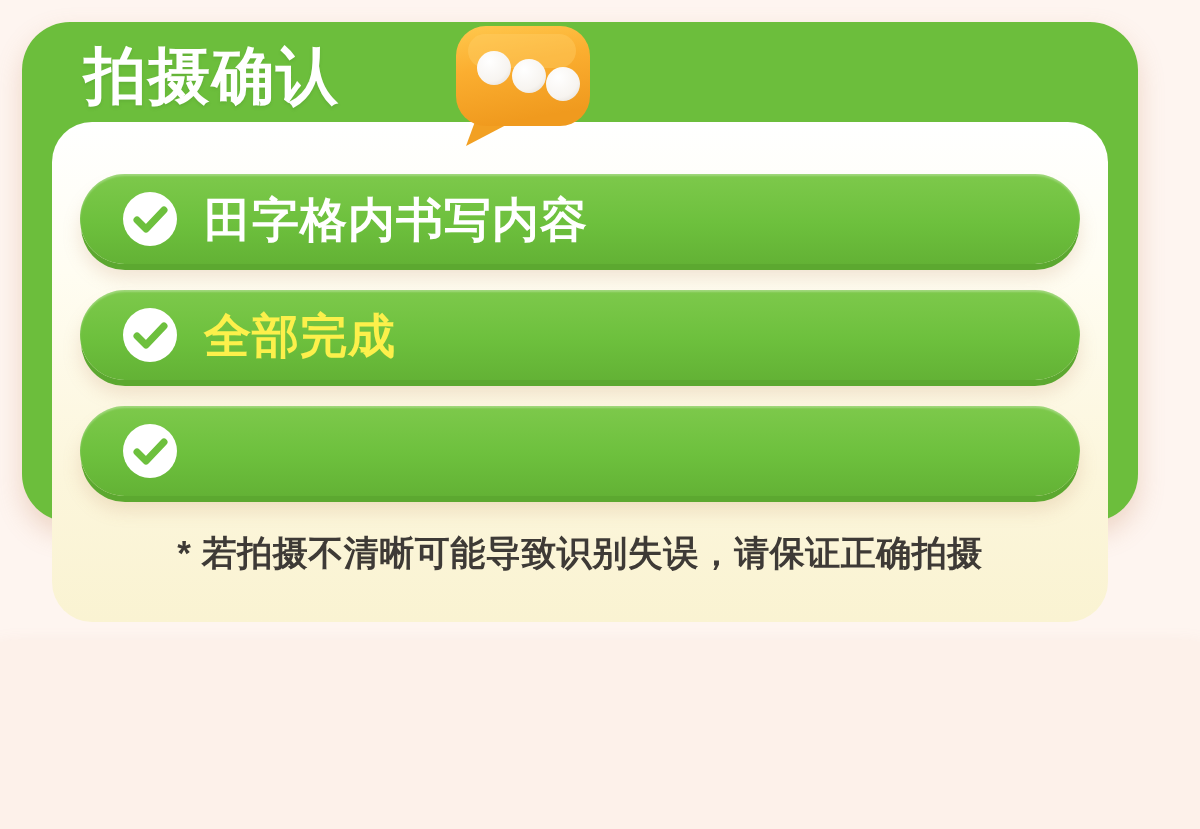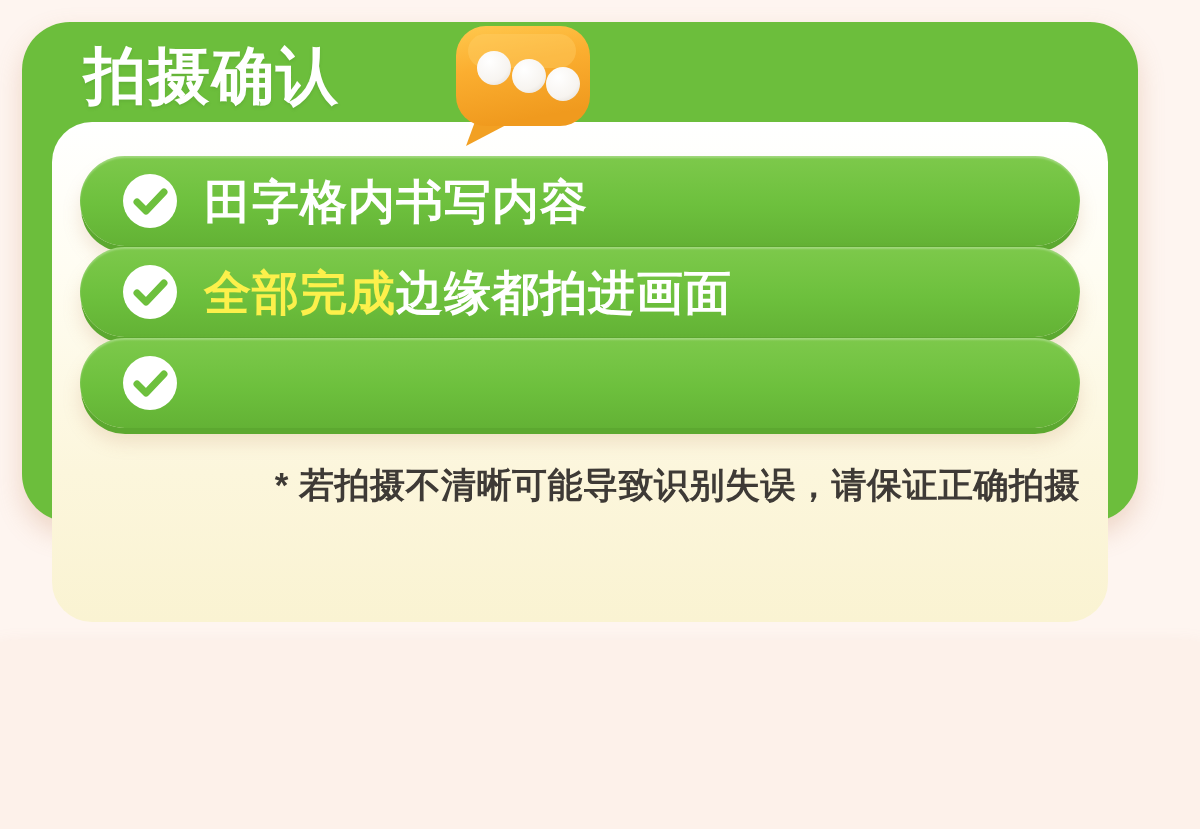--- a/index.html
+++ b/index.html
@@ -88,21 +88,21 @@
     top: 100px;
     width: 1056px;
     height: 500px;
     background: linear-gradient(180deg, #FFFFFF 0%, #FFFDF2 30%, #FCF6DC 70%, #FAF3D2 100%);
     border-radius: 40px;
     z-index: 4;
     padding: 34px 28px 0 28px;
   }
 
   
-  .rows { display: flex; flex-direction: column; gap: 1px; }
+  .rows { display: flex; flex-direction: column; gap: 26px; margin-top: 18px; }
 
   .row {
     position: relative;
     height: 90px;
     border-radius: 45px;
     background: linear-gradient(180deg, #7DC94B 0%, #6DC03D 55%, #63B235 100%);
     display: flex;
     align-items: center;
     padding-left: 42px;
     box-shadow:
@@ -124,21 +124,21 @@
     line-height: 1;
     white-space: nowrap;
     letter-spacing: 1px;
   }
   .t-white  { color: #FFFFFF; }
   .t-yellow { color: #FCF04B; }
 
   
   .footnote {
     margin-top: 34px;
-    text-align: right;
+    text-align: center;
     font-size: 35px;
     font-weight: 600;
     color: #3E3A36;
     letter-spacing: 0.5px;
     white-space: nowrap;
   }
 </style>
 </head>
 <body>
 
@@ -193,21 +193,20 @@
       </div>
 
       <div class="row">
         <span class="check-icon">
           <svg viewBox="0 0 56 56" width="56" height="56" aria-hidden="true">
             <circle cx="28" cy="28" r="27" fill="#FFFFFF"></circle>
             <path d="M15 29 L24 38 L42 19" fill="none" stroke="#6DC03D" stroke-width="7" stroke-linecap="round" stroke-linejoin="round"></path>
           </svg>
         </span>
         <span class="row-text t-yellow">全部完成</span>
-        <span class="row-text t-white">边缘都拍进画面</span>
       </div>
 
       <div class="row">
         <span class="check-icon">
           <svg viewBox="0 0 56 56" width="56" height="56" aria-hidden="true">
             <circle cx="28" cy="28" r="27" fill="#FFFFFF"></circle>
             <path d="M15 29 L24 38 L42 19" fill="none" stroke="#6DC03D" stroke-width="7" stroke-linecap="round" stroke-linejoin="round"></path>
           </svg>
         </span>
       </div>

